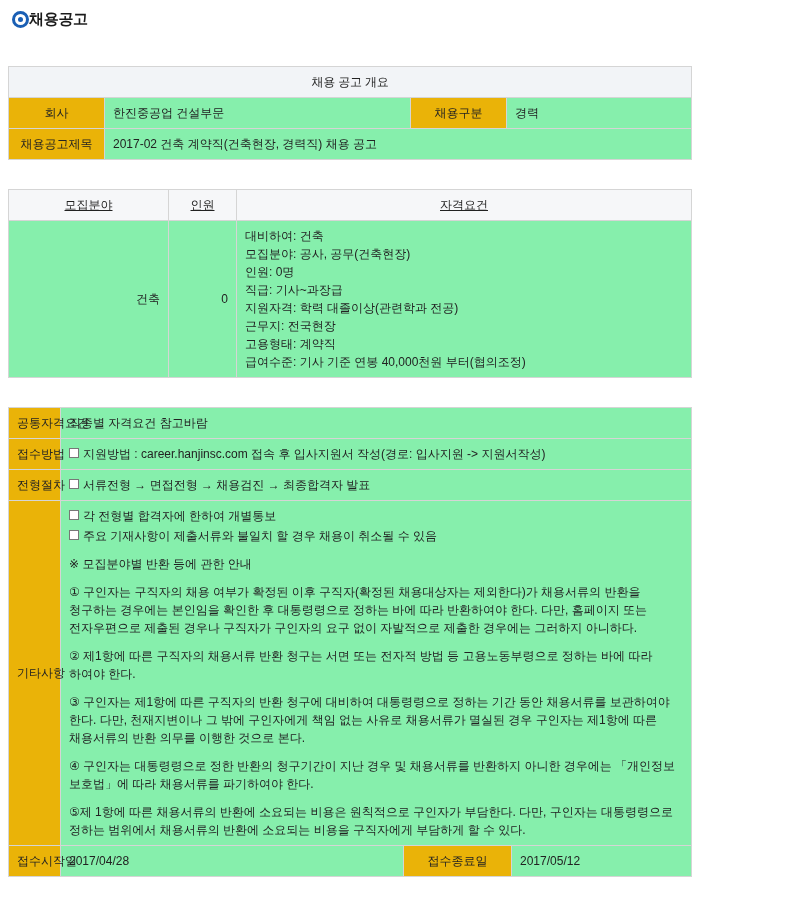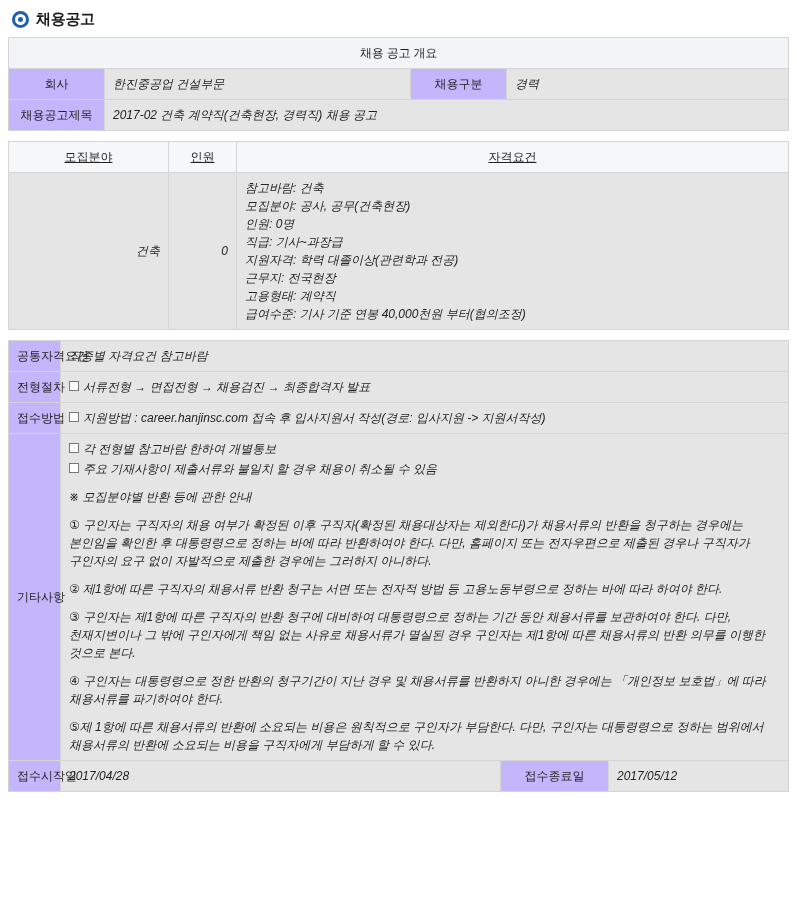--- a/index.html
+++ b/index.html
@@ -18,21 +18,20 @@
   .page {
     width: 797px;
     box-sizing: border-box;
     padding: 8px 8px 10px 8px;
   }
 
   
   .page-header {
     display: flex;
     align-items: center;
-    gap: 7px;
     padding: 2px 0 8px 4px;
   }
   .brand-icon {
     width: 17px;
     height: 17px;
     border-radius: 50%;
     background: #ffffff;
     border: 3px solid #1a5fb4;
     box-sizing: border-box;
     position: relative;
@@ -51,26 +50,27 @@
   }
   .page-title {
     font-size: 15px;
     font-weight: bold;
     color: #1b1b1b;
     letter-spacing: -0.3px;
   }
 
   
   table.block {
-    width: 781px;
+    width: 684px;
     border-collapse: collapse;
     table-layout: fixed;
     margin-bottom: 10px;
     border: 1px solid #c9c9c9;
     background: #ffffff;
+    margin-top: 29px;
   }
   table.block td, table.block th {
     border: 1px solid #d5d5d5;
     padding: 6px 8px;
     vertical-align: middle;
     font-weight: normal;
     font-size: 12px;
     line-height: 1.5;
     color: #222222;
     word-break: keep-all;
@@ -84,29 +84,28 @@
     color: #1b1b1b;
     letter-spacing: -0.2px;
   }
   .hdr {
     background: #f6f7f9;
     text-align: center;
     color: #333333;
     text-decoration: underline;
   }
   .label {
-    background: #c4b5fd;
+    background: #eab308;
     text-align: center;
     color: #333333;
     line-height: 1.35;
   }
   .val {
-    background: #e5e5e5;
+    background: #86efac;
     text-align: left;
-    font-style: italic;
   }
   .val-strong {
     font-weight: bold;
     font-size: 13px;
   }
   .center { text-align: right; }
 
   
   .tbl-overview col.c1 { width: 96px; }
   .tbl-overview col.c2 { width: 306px; }
@@ -198,21 +197,21 @@
     <tbody>
       <tr>
         <td class="hdr">모집분야</td>
         <td class="hdr">인원</td>
         <td class="hdr">자격요건</td>
       </tr>
       <tr>
         <td class="val center">건축</td>
         <td class="val center">0</td>
         <td class="val req-cell">
-          <div>참고바람: 건축</div>
+          <div>대비하여: 건축</div>
           <div>모집분야: 공사, 공무(건축현장)</div>
           <div>인원: 0명</div>
           <div>직급: 기사~과장급</div>
           <div>지원자격: 학력 대졸이상(관련학과 전공)</div>
           <div>근무지: 전국현장</div>
           <div>고용형태: 계약직</div>
           <div>급여수준: 기사 기준 연봉 40,000천원 부터(협의조정)</div>
         </td>
       </tr>
     </tbody>
@@ -224,36 +223,36 @@
         <col class="g2">
         <col class="g3">
         <col class="g4">
       </colgroup>
     <tbody>
       <tr>
         <td class="label vlabel">공통자격요건</td>
         <td class="val" colspan="3">직종별 자격요건 참고바람</td>
       </tr>
       <tr>
+        <td class="label vlabel">접수방법</td>
+        <td class="val" colspan="3">
+          <span class="chk"></span><span>지원방법 : career.hanjinsc.com 접속 후 입사지원서 작성(경로: 입사지원 -&gt; 지원서작성)</span>
+        </td>
+      </tr>
+      <tr>
         <td class="label vlabel">전형절차</td>
         <td class="val" colspan="3">
           <span class="chk"></span><span>서류전형 → 면접전형 → 채용검진 → 최종합격자 발표</span>
         </td>
       </tr>
       <tr>
-        <td class="label vlabel">접수방법</td>
-        <td class="val" colspan="3">
-          <span class="chk"></span><span>지원방법 : career.hanjinsc.com 접속 후 입사지원서 작성(경로: 입사지원 -&gt; 지원서작성)</span>
-        </td>
-      </tr>
-      <tr>
         <td class="label vlabel">기타사항</td>
         <td class="val etc-cell" colspan="3">
           <p class="tight">
-            <span class="chk"></span><span>각 전형별 참고바람 한하여 개별통보</span>
+            <span class="chk"></span><span>각 전형별 합격자에 한하여 개별통보</span>
           </p>
           <p>
             <span class="chk"></span><span>주요 기재사항이 제출서류와 불일치 할 경우 채용이 취소될 수 있음</span>
           </p>
           <p>※ 모집분야별 반환 등에 관한 안내</p>
           <p>① 구인자는 구직자의 채용 여부가 확정된 이후 구직자(확정된 채용대상자는 제외한다)가 채용서류의 반환을 청구하는 경우에는 본인임을 확인한 후 대통령령으로 정하는 바에 따라 반환하여야 한다. 다만, 홈페이지 또는 전자우편으로 제출된 경우나 구직자가 구인자의 요구 없이 자발적으로 제출한 경우에는 그러하지 아니하다.</p>
           <p>② 제1항에 따른 구직자의 채용서류 반환 청구는 서면 또는 전자적 방법 등 고용노동부령으로 정하는 바에 따라 하여야 한다.</p>
           <p>③ 구인자는 제1항에 따른 구직자의 반환 청구에 대비하여 대통령령으로 정하는 기간 동안 채용서류를 보관하여야 한다. 다만, 천재지변이나 그 밖에 구인자에게 책임 없는 사유로 채용서류가 멸실된 경우 구인자는 제1항에 따른 채용서류의 반환 의무를 이행한 것으로 본다.</p>
           <p>④ 구인자는 대통령령으로 정한 반환의 청구기간이 지난 경우 및 채용서류를 반환하지 아니한 경우에는 「개인정보 보호법」에 따라 채용서류를 파기하여야 한다.</p>
           <p class="last">⑤제 1항에 따른 채용서류의 반환에 소요되는 비용은 원칙적으로 구인자가 부담한다. 다만, 구인자는 대통령령으로 정하는 범위에서 채용서류의 반환에 소요되는 비용을 구직자에게 부담하게 할 수 있다.</p>

